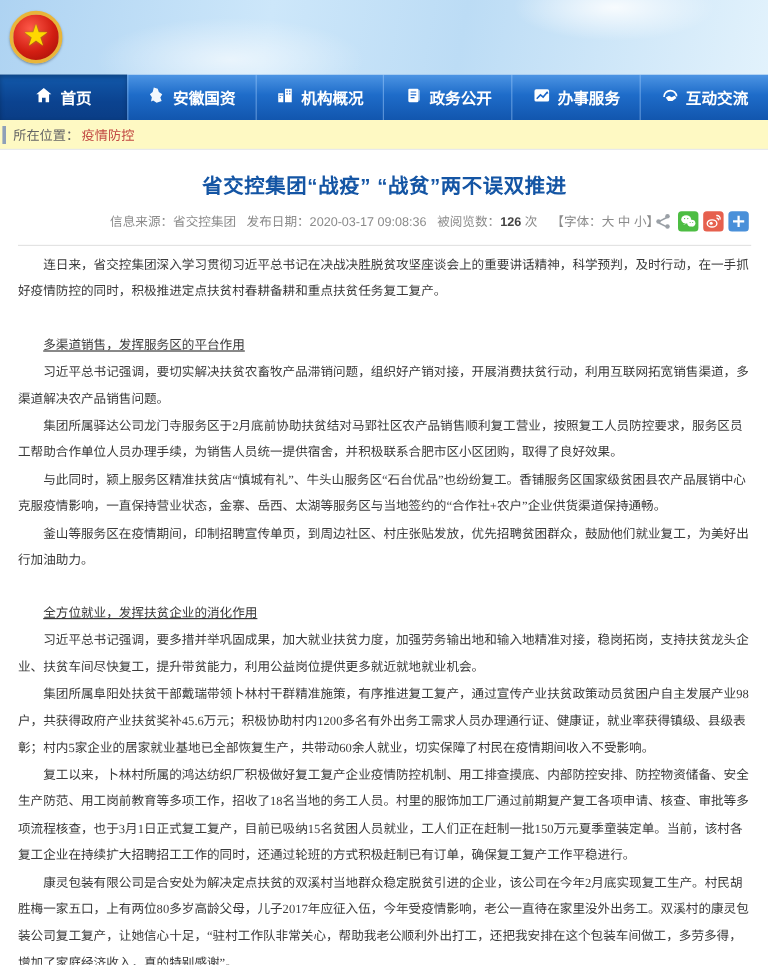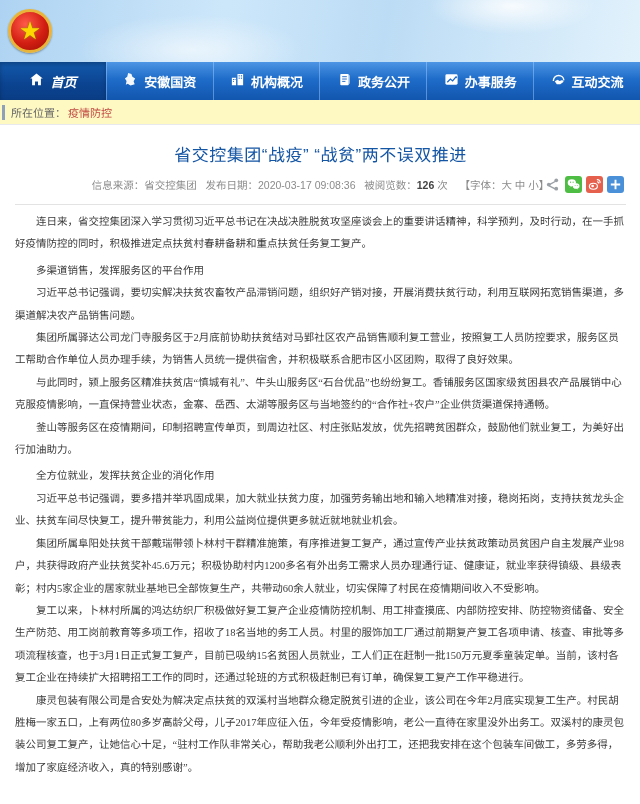--- a/index.html
+++ b/index.html
@@ -22,50 +22,50 @@
   .site-title { color:#d8261a; font-size:25px; font-weight:bold; letter-spacing:1px;
     text-shadow:1px 1px 0 rgba(255,255,255,.8); font-family:"Liberation Serif", serif; }
   .site-url { color:#8fa3b5; font-size:11px; margin-top:2px; margin-left:2px; }
 
   
   .nav-bar { height:38px; display:flex;
     background:linear-gradient(180deg,#4d95e4 0%, #1e6cc9 45%, #1256ae 100%); }
   .nav-item { flex:1 1 0; display:flex; align-items:center; justify-content:center;
     gap:6px; color:#fff; font-size:13px; font-weight:bold; cursor:pointer;
     border-left:1px solid rgba(170,210,255,.45); }
-  .nav-item:first-child { border-left:none;font-style:italic; }
+  .nav-item:first-child { border-left:none; }
   .nav-item.active { background:linear-gradient(180deg,#1softblue 0,#0 0);
     background:linear-gradient(180deg,#1259ab 0%, #0b4390 60%, #0a3d85 100%);
     box-shadow:inset 0 2px 4px rgba(0,0,0,.25); }
   .nav-item svg { width:15px; height:15px; flex:none; }
 
   
   .breadcrumb { height:25px; background:#fef9c3; border-bottom:1px solid #e7e9ec;
     display:flex; align-items:center; font-size:11px; color:#666; }
   .crumb-bar { width:3px; height:15px; background:#8fa0b8; margin:0 6px 0 2px; }
   .crumb-link { color:#c24a43; margin-left:2px; cursor:pointer; }
 
   
   .content { padding:10px 14px 0 15px; background:#fff; }
-  .article-title { text-align:center; color:#1455a4; font-size:17px; font-weight:normal;
+  .article-title { text-align:center; color:#1455a4; font-size:17px; font-weight:bold;
     margin-top:6px; letter-spacing:.5px; }
   .meta-row { position:relative; margin-top:10px; height:20px; }
   .meta-center { text-align:center; font-size:10.5px; color:#8b8b8b; line-height:18px; }
   .meta-views-num { font-weight:bold; color:#444; }
   .share-group { position:absolute; right:2px; top:0; display:flex; gap:4px; align-items:center; }
   .share-btn { width:17px; height:17px; border-radius:3px; display:flex;
     align-items:center; justify-content:center; cursor:pointer; }
   .share-btn.plain { background:transparent; }
   .share-btn svg { width:15px; height:15px; }
   .meta-divider { border:none; border-top:1px solid #e3e3e3; margin-top:8px; }
 
   .article-body { margin-top:6px; font-size:10.5px; color:#3a3a3a; line-height:22.4px;
     font-family:"Liberation Serif", serif; }
   .article-body p { text-indent:2em; margin:0; }
-  .article-body p.sec-heading { margin-top:4px; }
+  .article-body p.sec-heading { margin-top:22px;text-decoration:underline; }
 </style>
 </head>
 <body>
 
 <div class="site-header">
   <div class="emblem">
     <span class="star">★</span>
   </div>
 </div>
 

